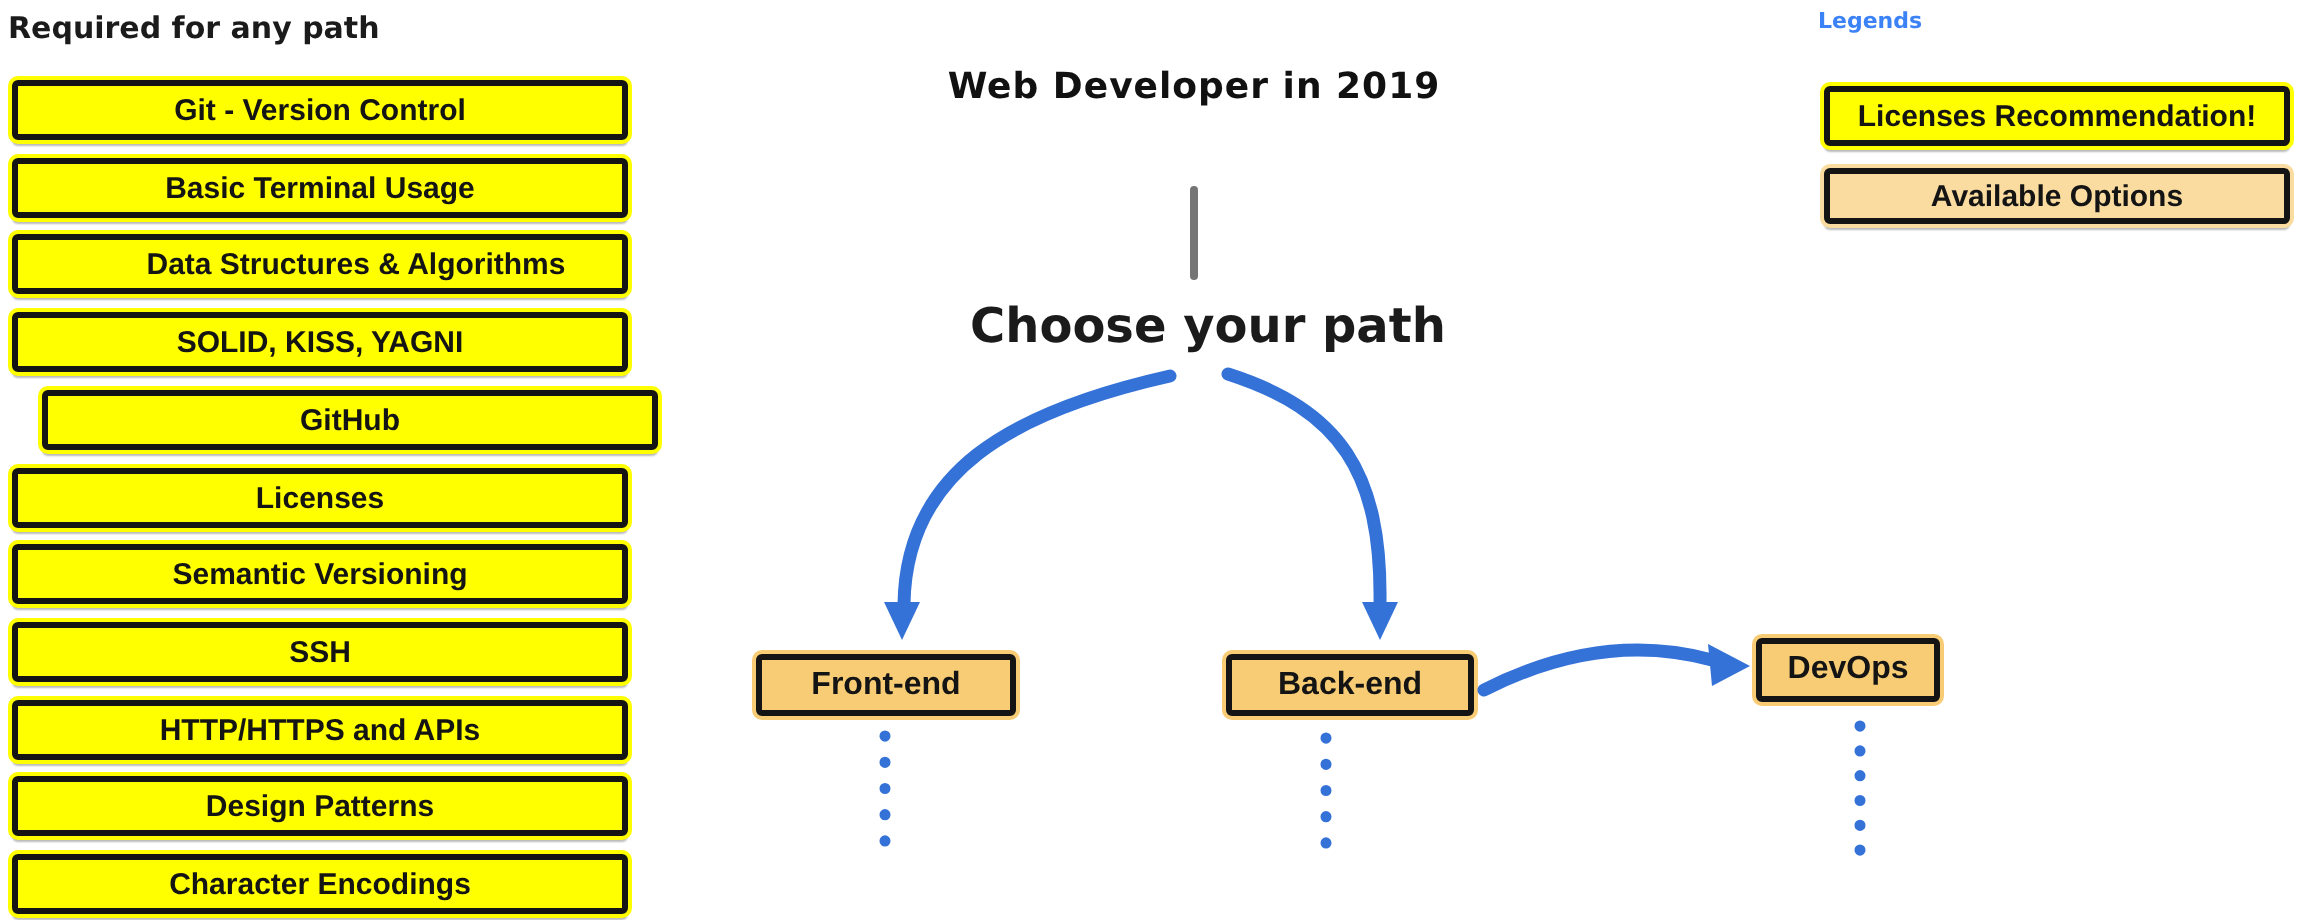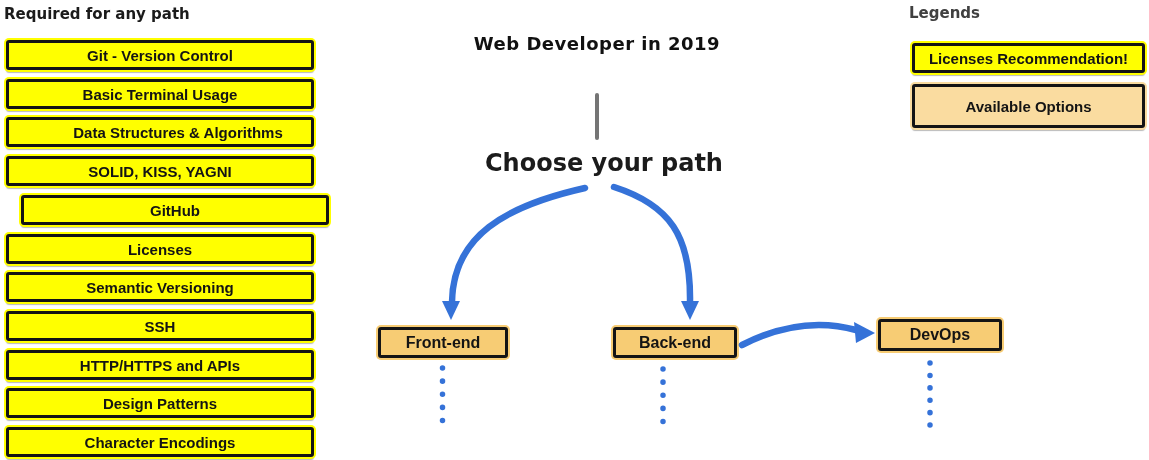--- a/index.html
+++ b/index.html
@@ -90,30 +90,30 @@
     border: 3px solid #141414;
     border-radius: 3px;
     box-shadow: 0 0 0 2px #f7cc74;
     display: flex;
     align-items: center;
     justify-content: center;
   }
   .path-box .lbl { font-size: 16px; }
   #box-frontend { left: 378px; top: 327px; width: 130px; height: 31px; }
   #box-backend  { left: 613px; top: 327px; width: 124px; height: 31px; }
-  #box-devops   { left: 878px; top: 319px; width: 124px; height: 32px; }
+  #box-devops   { left: 878px; top: 319px; width: 92px; height: 32px; }
   
   .legends-header {
     position: absolute;
     left: 909px;
     top: 4px;
     font-family: "DejaVu Sans", sans-serif;
     font-weight: bold;
-    font-size: 15px;
-    color: #404040;
+    font-size: 11px;
+    color: #3b82f6;
     white-space: nowrap;
   }
   .legend-box {
     position: absolute;
     left: 912px;
     width: 233px;
     box-sizing: border-box;
     border: 3px solid #141414;
     border-radius: 3px;
     display: flex;
@@ -121,21 +121,21 @@
     justify-content: center;
   }
   #legend-personal {
     top: 43px;
     height: 30px;
     background: #ffff00;
     box-shadow: 0 0 0 2px #ffff00, 0 3px 1px rgba(60,60,60,0.35);
   }
   #legend-available {
     top: 84px;
-    height: 44px;
+    height: 28px;
     background: #fadca0;
     box-shadow: 0 0 0 2px #fadca0, 0 3px 1px rgba(60,60,60,0.35);
   }
   
   #overlay {
     position: absolute;
     left: 0; top: 0;
     width: 1149px;
     height: 460px;
     pointer-events: none;

